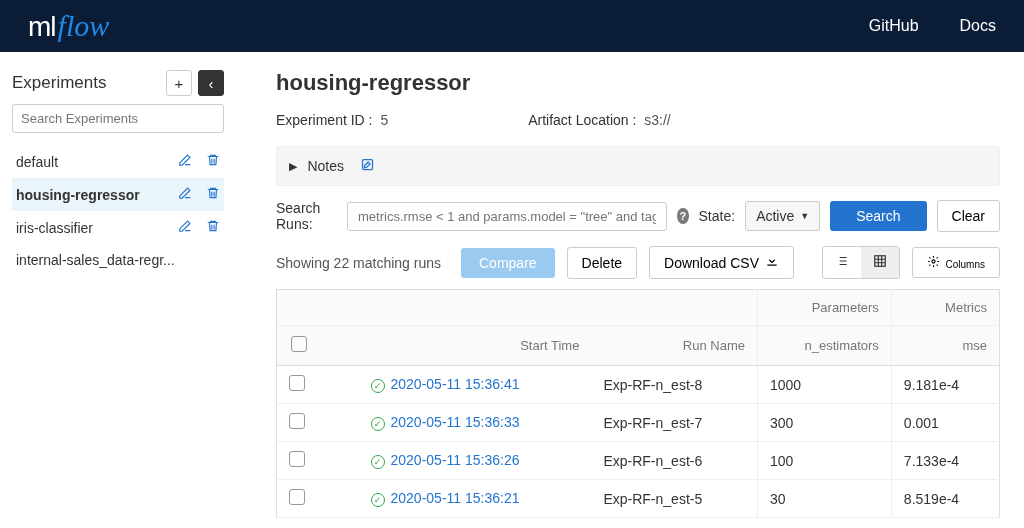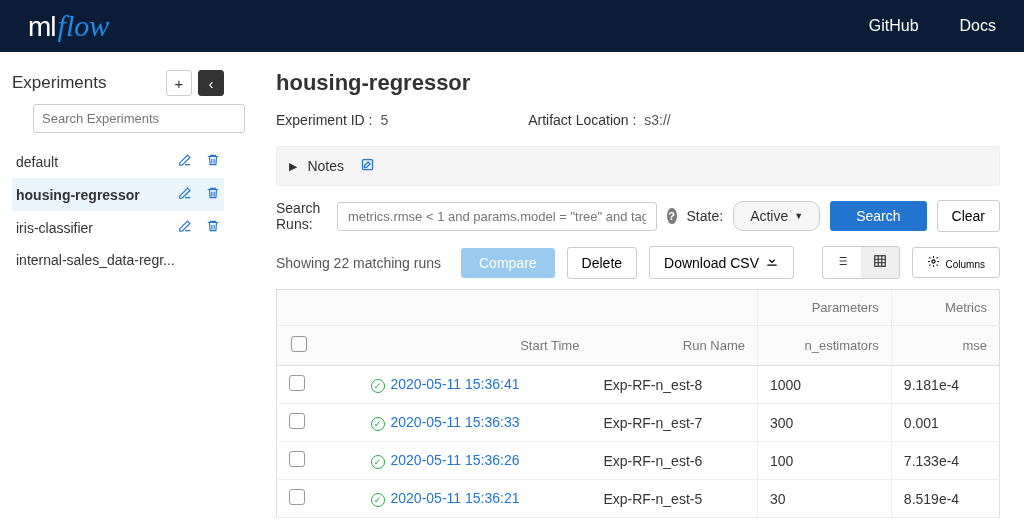--- a/index.html
+++ b/index.html
@@ -12,21 +12,21 @@
     .header-links { display: flex; gap: 41px; }
     .header-links a { color: #fff; text-decoration: none; font-size: 16px; }
 
     .container { display: flex; }
     .sidebar { width: 236px; padding: 18px 12px 0 12px; }
     .sidebar-header { display: flex; align-items: center; justify-content: space-between; margin-bottom: 8px; }
     .sidebar-title { font-size: 17px; color: #333; }
     .sidebar-actions { display: flex; gap: 6px; }
     .icon-btn { width: 26px; height: 26px; border: 1px solid #ccc; border-radius: 3px; display: flex; align-items: center; justify-content: center; cursor: pointer; font-size: 15px; background:#fff;}
     .icon-btn.dark { background: #333; color: #fff; border-color: #333; }
-    .search-input { width: 100%; border: 1px solid #ccc; border-radius: 3px; padding: 6px 8px; font-size: 13px; color: #888; margin-bottom: 12px; margin-left: 21px; }
+    .search-input { width: 100%; border: 1px solid #ccc; border-radius: 3px; padding: 6px 8px; font-size: 13px; color: #888; margin-bottom: 12px; }
     .exp-list { }
     .exp-item { display: flex; align-items: center; padding: 8px 4px; justify-content: flex-start; color:#333; font-size:14px;}
     .exp-item.sel { background: #eaf4fb; font-weight: 700; }
     .exp-name { flex: 1; white-space: nowrap; overflow: hidden; text-overflow: ellipsis; }
     .exp-icons { display: flex; gap: 14px; align-items: center; color:#2374ce;}
     .edit-icon svg, .trash-icon svg { width:14px; height:14px; }
     .trash-icon { color:#2374ce; }
 
     .main { flex: 1; padding: 18px 24px 0 40px; min-width:0;}
     .page-title { font-size: 22px; font-weight: 700; margin-bottom: 16px; }
@@ -34,21 +34,21 @@
     .meta span.label { color:#333;}
     .meta .val { color:#555; margin-left:4px;}
     .notes-box { background: #f5f5f5; border:1px solid #eee; padding: 10px 12px; display:flex; align-items:center; gap:10px; margin-bottom:14px; border-radius:3px;}
     .notes-box .caret { font-size:11px;}
     .notes-box .edit { color:#2374ce; margin-left:6px;}
     .notes-box .edit svg{width:15px; height:15px;}
     .search-row { display:flex; align-items:center; gap:10px; margin-bottom:14px;}
     .search-row .lbl { font-size:14px;}
     .runs-input { flex:0 0 320px; border:1px solid #ccc; border-radius:3px; padding:6px 10px; font-size:13px; color:#888; }
     .help-icon { width:16px; height:16px; border-radius:50%; background:#7a7a7a; color:#fff; display:flex;align-items:center;justify-content:center;font-size:11px; font-weight:700;}
-    .state-dd { border:1px solid #ccc; border-radius:10px; background:#f6f6f6; padding:6px 16px; display:flex; align-items:center; gap:6px;}
+    .state-dd { border:1px solid #ccc; border-radius:3px; background:#f6f6f6; padding:6px 10px; display:flex; align-items:center; gap:6px;}
     .state-dd .caret{font-size:9px;}
     .btn-primary { background:#2374ce; color:#fff; border:none; border-radius:3px; padding:7px 26px; font-size:14px;cursor:pointer;}
     .btn-default { border:1px solid #ccc; border-radius:3px; padding:7px 14px; font-size:14px; background:#fff; cursor:pointer;}
     .action-row { display:flex; align-items:center; gap:12px; margin-bottom:10px;}
     .showing-text { color:#555; margin-right:8px;}
     .btn-compare { background:#9acaf0; color:#fff; border:none; border-radius:3px; padding:7px 18px; font-size:14px;}
     .btn-light { border:1px solid #ccc; border-radius:3px; padding:7px 14px; font-size:14px; background:#fff; display:flex;align-items:center;gap:6px;}
     .view-toggle { margin-left:auto; display:flex; border:1px solid #ccc; border-radius:3px; overflow:hidden;}
     .view-toggle .opt{ padding:7px 12px; display:flex;align-items:center;justify-content:center;}
     .view-toggle .opt.sel{ background:#eee;}

